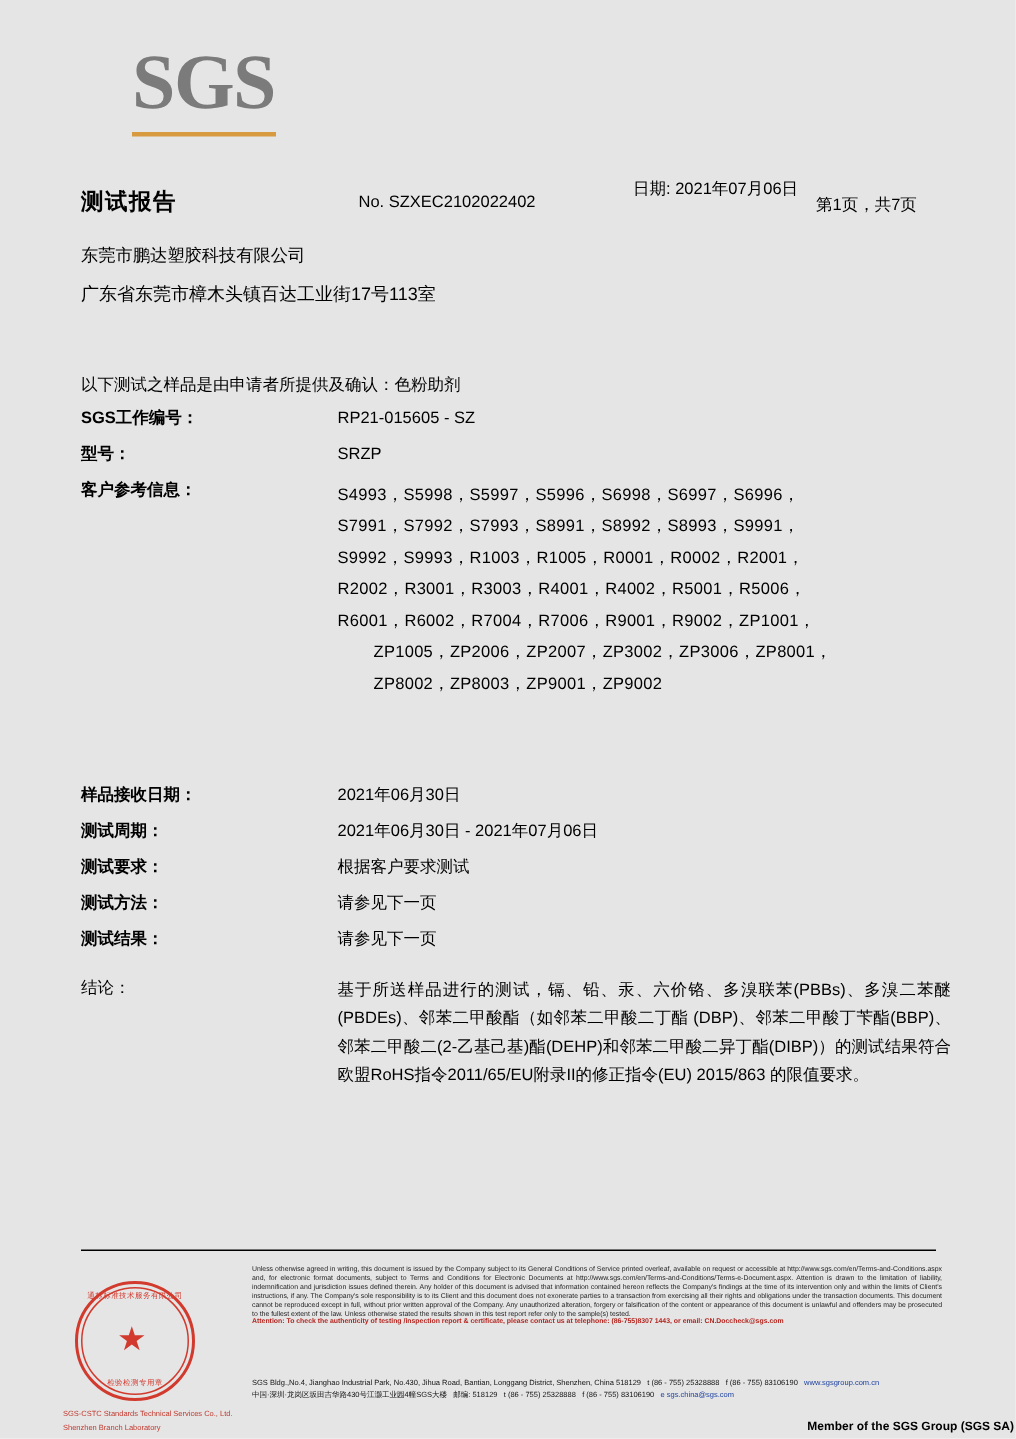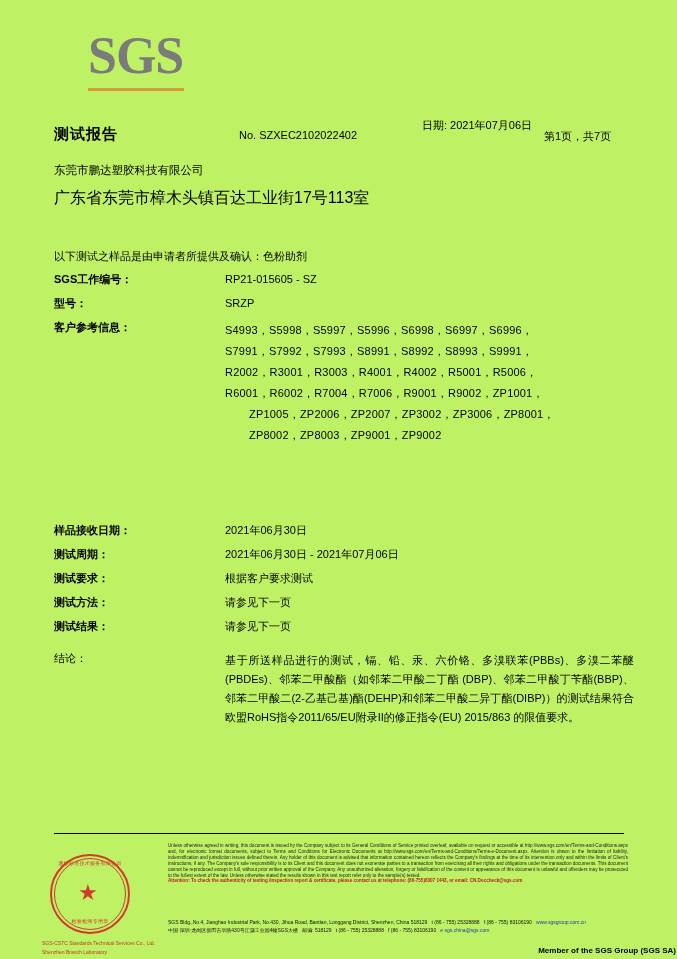--- a/index.html
+++ b/index.html
@@ -12,21 +12,21 @@
     background: #ffffff;
     font-family: "Liberation Sans", sans-serif;
     color: #000000;
     position: relative;
     overflow: hidden;
   }
   .page {
     position: relative;
     width: 677px;
     height: 959px;
-    background: #bef264;
+    background: #e5e5e5;
   }
 
   
   .logo-wrap {
     position: absolute;
     left: 88px;
     top: 30px;
     width: 200px;
     height: 62px;
   }
@@ -78,21 +78,21 @@
   .company-name {
     position: absolute;
     left: 54px;
     top: 163px;
     font-size: 11.5px;
   }
   .company-addr {
     position: absolute;
     left: 54px;
     top: 188px;
-    font-size: 16px;
+    font-size: 12px;
   }
 
   .sample-decl {
     position: absolute;
     left: 54px;
     top: 249px;
     font-size: 11px;
   }
 
   
@@ -281,20 +281,21 @@
     </div>
     <div class="info-row">
       <div class="info-label">型号：</div>
       <div class="info-value">SRZP</div>
     </div>
     <div class="info-row">
       <div class="info-label">客户参考信息：</div>
       <div class="info-value ref-lines">
         <div>S4993，S5998，S5997，S5996，S6998，S6997，S6996，</div>
         <div>S7991，S7992，S7993，S8991，S8992，S8993，S9991，</div>
+        <div>S9992，S9993，R1003，R1005，R0001，R0002，R2001，</div>
         <div>R2002，R3001，R3003，R4001，R4002，R5001，R5006，</div>
         <div>R6001，R6002，R7004，R7006，R9001，R9002，ZP1001，</div>
         <div class="indent">ZP1005，ZP2006，ZP2007，ZP3002，ZP3006，ZP8001，</div>
         <div class="indent">ZP8002，ZP8003，ZP9001，ZP9002</div>
       </div>
     </div>
   </div>
 
   <div class="dates">
     <div class="info-row">

